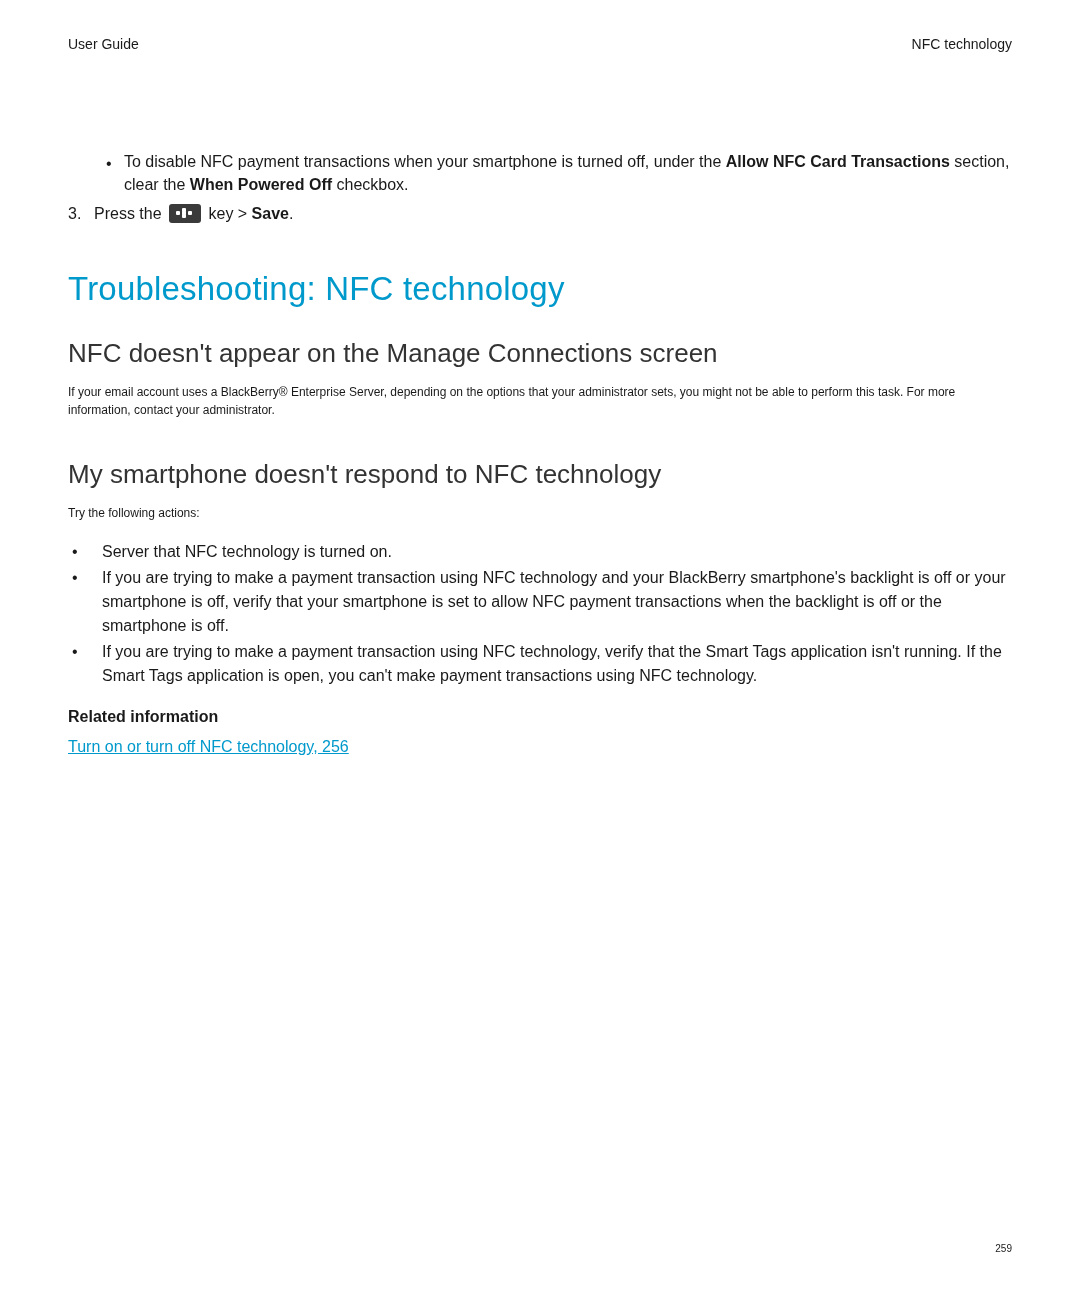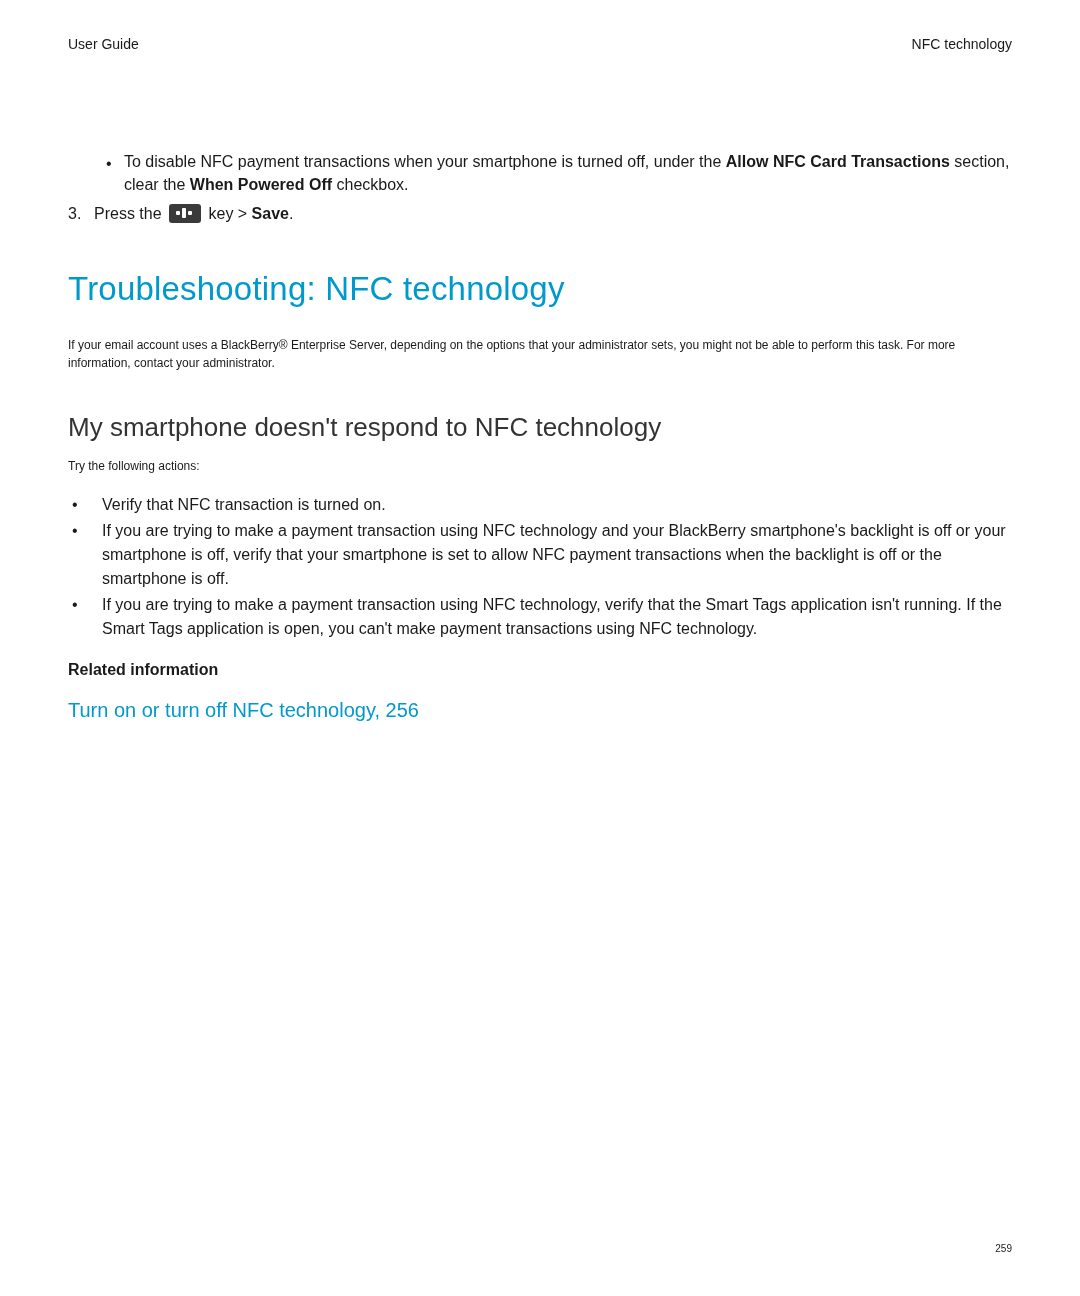--- a/index.html
+++ b/index.html
@@ -105,23 +105,24 @@
     text-align: left;
     padding-left: 4px;
   }
   .related-label {
     font-weight: 700;
     font-size: 16px;
     margin-top: 14px;
   }
   .link {
     color: #0099cc;
-    font-size: 20px;
-    margin-top: 20px;
+    font-size: 16px;
+    margin-top: 12px;
     cursor: pointer;
+    text-decoration: underline;
   }
   .page-number {
     position: absolute;
     right: 68px;
     bottom: 42px;
     font-size: 10px;
   }
 </style>
 </head>
 <body>
@@ -143,29 +144,30 @@
     <div class="num-step">
       <div class="num">3.</div>
       <div class="step-text">
         <span>Press the </span><span class="key-icon"></span><span> key &gt; </span><span class="bold">Save</span><span>.</span>
       </div>
     </div>
   </div>
 
   <h1 class="troubleshoot">Troubleshooting: NFC technology</h1>
 
+  <h2 class="subhead">NFC doesn't appear on the Manage Connections screen</h2>
   <p class="body">If your email account uses a BlackBerry® Enterprise Server, depending on the options that your administrator sets, you might not be able to perform this task. For more information, contact your administrator.</p>
 
   <h2 class="subhead" style="margin-top:40px;">My smartphone doesn't respond to NFC technology</h2>
   <p class="body" style="margin-bottom:18px;">Try the following actions:</p>
 
   <ul class="actions">
     <li>
       <span class="marker">•</span>
-      <span>Verify that NFC transaction is turned on.</span>
+      <span>Server that NFC technology is turned on.</span>
     </li>
     <li>
       <span class="marker">•</span>
       <span>If you are trying to make a payment transaction using NFC technology and your BlackBerry smartphone's backlight is off or your smartphone is off, verify that your smartphone is set to allow NFC payment transactions when the backlight is off or the smartphone is off.</span>
     </li>
     <li>
       <span class="marker">•</span>
       <span>If you are trying to make a payment transaction using NFC technology, verify that the Smart Tags application isn't running. If the Smart Tags application is open, you can't make payment transactions using NFC technology.</span>
     </li>
   </ul>

